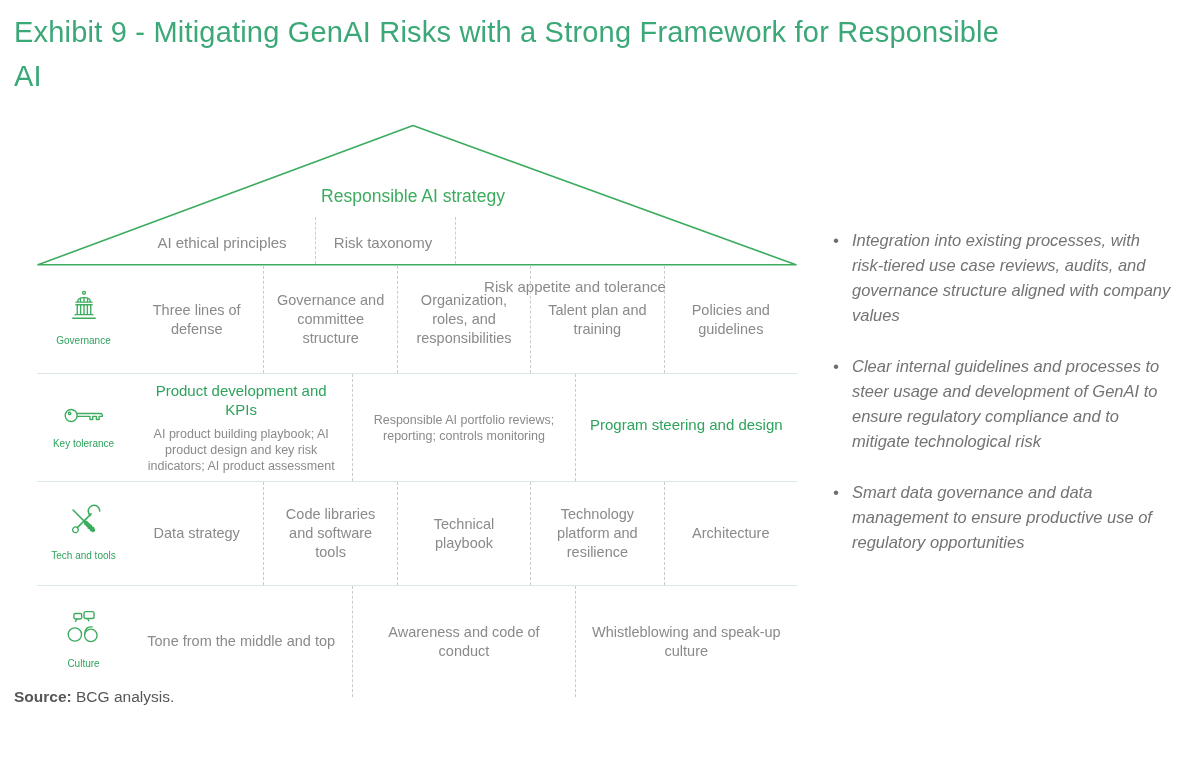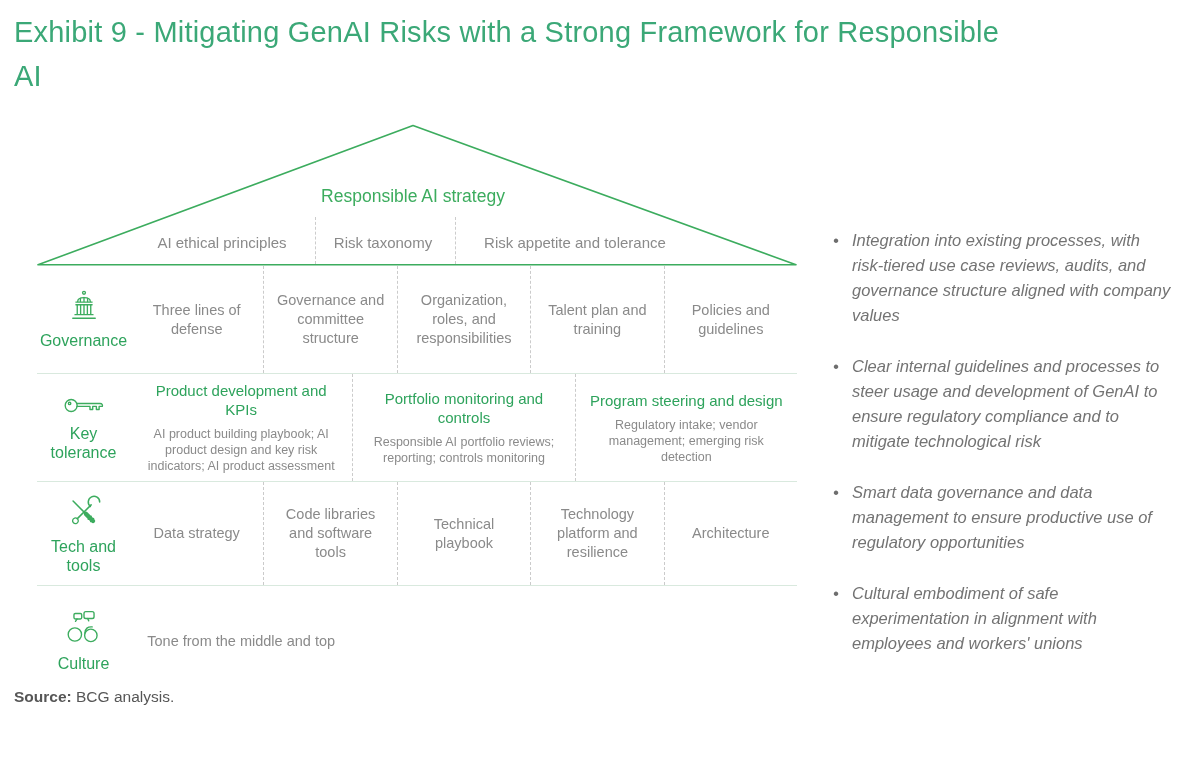--- a/index.html
+++ b/index.html
@@ -36,21 +36,21 @@
   .row + .row { border-top:1px solid #d9e9de; }
   .row-governance { height:107px; }
   .row-key-processes { height:108px; }
   .row-tech-tools { height:104px; }
   .row-culture { height:112px; }
   .row-label {
     display:flex; flex-direction:column; align-items:center; justify-content:center;
     gap:6px; text-align:center;
   }
   .row-label-text {
-    font-size:16px; line-height:19px; font-weight:500; color:#2ea35c;
+    font-size:10px; line-height:19px; font-weight:500; color:#2ea35c;
   }
   .icon svg { display:block; }
   .cell {
     display:flex; flex-direction:column; align-items:center; justify-content:center;
     text-align:center; border-left:1px dashed #cbcbcb;
     padding:6px 12px; font-size:14.5px; line-height:19px; color:#8a8a8a;
   }
   .cell.first { border-left:none; }
   .cell .cell-title {
     font-size:15px; line-height:19px; font-weight:500; color:#2ea35c; margin-bottom:7px;
@@ -81,21 +81,21 @@
 
     <div class="roof">
       <svg width="760" height="142" viewBox="0 0 760 142">
         <polygon points="376,1.5 1,140.8 759,140.8" fill="none" stroke="#3cac5e" stroke-width="1.6" stroke-linejoin="round"></polygon>
       </svg>
       <div class="strategy-label">Responsible AI strategy</div>
       <span class="roof-item" style="left:185px;text-align:center;">AI ethical principles</span>
       <span class="roof-dash" style="left:278px;"></span>
       <span class="roof-item" style="left:346px;">Risk taxonomy</span>
       <span class="roof-dash" style="left:418px;"></span>
-      <span class="roof-item" style="left:538px;">Risk appetite and tolerance</span>
+      <span class="roof-item" style="left:538px;margin-top:44px;">Risk appetite and tolerance</span>
     </div>
 
     <div class="grid-rows">
 
       <div class="row cols5 row-governance">
         <div class="row-label">
           <span class="icon">
             <svg width="36" height="36" viewBox="0 0 40 40" fill="none" stroke="#3cac5e" stroke-width="1.5" stroke-linecap="round" stroke-linejoin="round">
               <circle cx="20" cy="4.2" r="1.6"></circle>
               <path d="M13 14 C13 8.2 27 8.2 27 14"></path>
@@ -125,26 +125,24 @@
               <path d="M16.5 10.8 H41.5 Q44.8 11 44 14 L40.5 14 L40.5 17.3 L37.5 17.3 L37.5 14 L33.5 14 L33.5 17.3 L30.5 17.3 L30.5 14 L16.5 14"></path>
             </svg>
           </span>
           <span class="row-label-text">Key tolerance</span>
         </div>
         <div class="cell first">
           <div class="cell-title">Product development and KPIs</div>
           <div class="cell-desc">AI product building playbook; AI product design and key risk indicators; AI product assessment</div>
         </div>
         <div class="cell">
-          <div class="cell-title">Portfolio monitoring and controls</div>
           <div class="cell-desc">Responsible AI portfolio reviews; reporting; controls monitoring</div>
         </div>
         <div class="cell">
           <div class="cell-title">Program steering and design</div>
-          <div class="cell-desc">Regulatory intake; vendor management; emerging risk detection</div>
         </div>
       </div>
 
       <div class="row cols5 row-tech-tools">
         <div class="row-label">
           <span class="icon">
             <svg width="38" height="38" viewBox="0 0 40 40" fill="none" stroke="#3cac5e" stroke-width="1.6" stroke-linecap="round" stroke-linejoin="round">
               <path d="M8.5 8.5 L22 22"></path>
               <path d="M22 22 L29.5 29.5" stroke-width="4.6"></path>
               <path d="M24.5 27.5 l3 -3 M27 30 l3 -3"></path>
@@ -171,30 +169,31 @@
               <rect x="23" y="1" width="11" height="7.5" rx="2"></rect>
               <path d="M27 8.5 l1.2 2.6"></path>
               <circle cx="13" cy="26" r="7.3"></circle>
               <circle cx="30.5" cy="27" r="6.8"></circle>
               <path d="M24 24.5 q0.5 -7.5 8 -6.8"></path>
             </svg>
           </span>
           <span class="row-label-text">Culture</span>
         </div>
         <div class="cell first">Tone from the middle and top</div>
+        <div class="cell">Awareness and code of conduct</div>
+        <div class="cell">Whistleblowing and speak-up culture</div>
       </div>
 
     </div>
   </div>
 
   <ul class="insights">
     <li>Integration into existing processes, with risk-tiered use case reviews, audits, and governance structure aligned with company values</li>
     <li>Clear internal guidelines and processes to steer usage and development of GenAI to ensure regulatory compliance and to mitigate technological risk</li>
     <li>Smart data governance and data management to ensure productive use of regulatory opportunities</li>
-    <li>Cultural embodiment of safe experimentation in alignment with employees and workers' unions</li>
   </ul>
 
   <div class="source-line">
     <span class="source-label">Source:</span>
     <span>BCG analysis.</span>
   </div>
 
 </div>
 
 </body></html>

